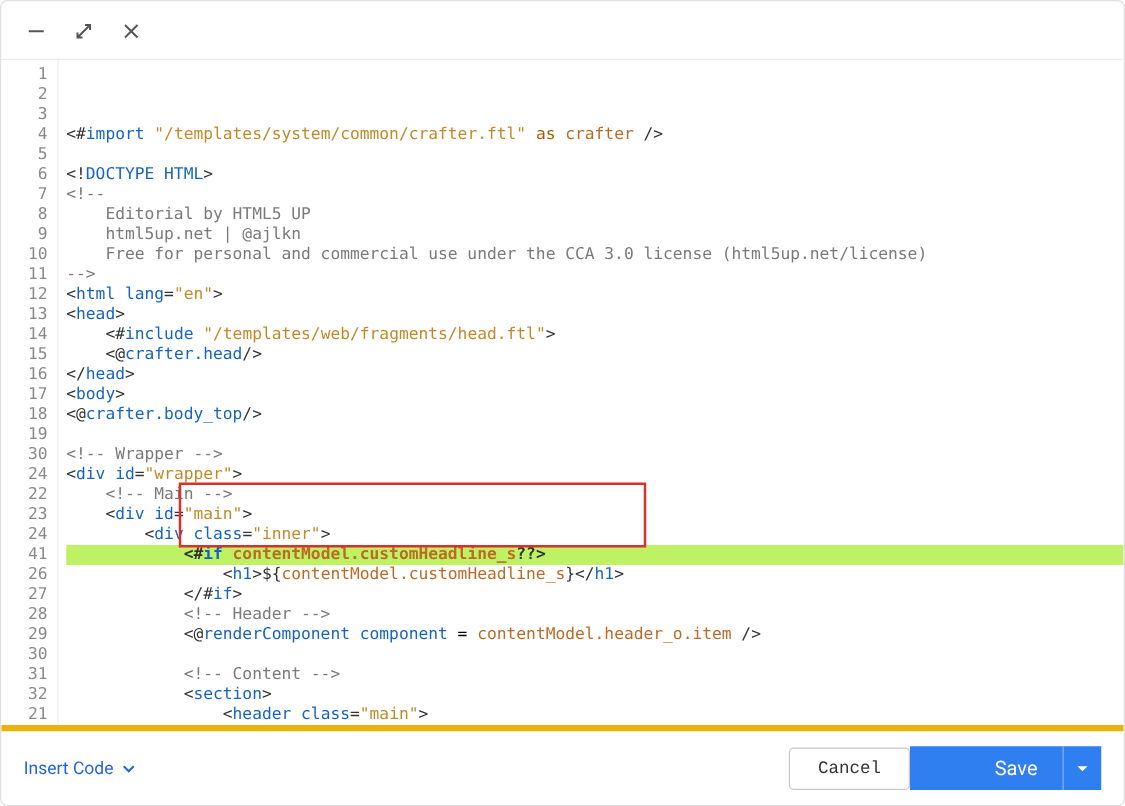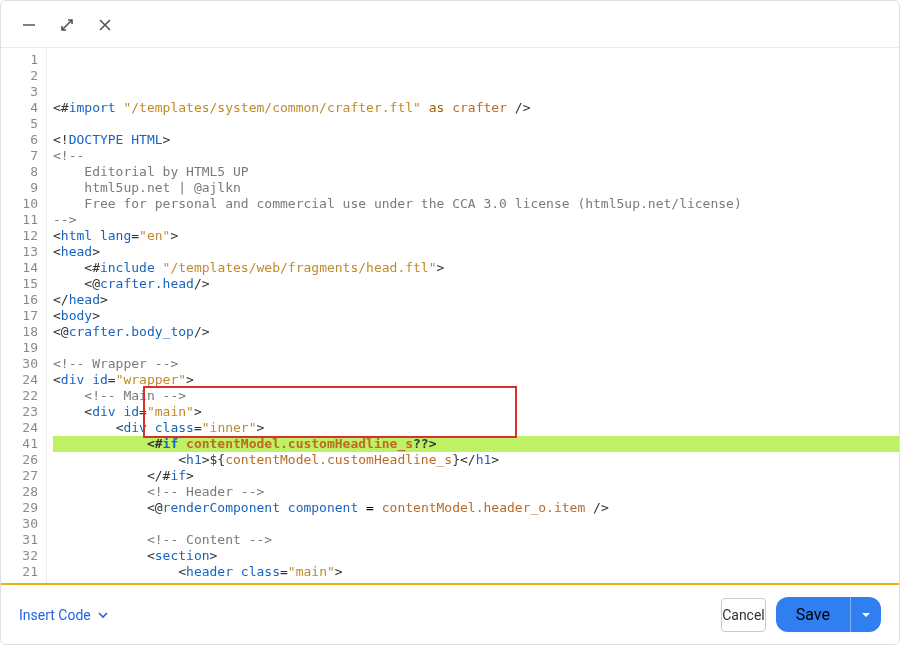--- a/index.html
+++ b/index.html
@@ -74,61 +74,62 @@
   }
   .tk-delim { color: #333; }
   .tk-tag   { color: #1664c0; }
   .tk-attr  { color: #1664c0; }
   .tk-str   { color: #c08a2a; }
   .tk-kw    { color: #a16207; }
   .tk-id    { color: #bb6a28; }
   .tk-interp{ color: #bb6a28; }
   .tk-c     { color: #7a7a7a; }
   .footer {
-    border-top: 2px solid #eab308;
+    border-top: 5px solid #eab308;
     padding: 12px 18px;
     display: flex;
     align-items: center;
-    gap: 10px;
     justify-content: center;
   }
   .insert-code {
     color: #2463e0;
     font-size: 14px;
     display: flex;
     align-items: center;
     gap: 6px;
     cursor: pointer;
   }
   .spacer { flex: 1; }
   .btn {
-    padding: 8px 0;
+    padding: 8px 22px;
     border-radius: 4px;
     font-size: 14px;
     cursor: pointer;
     border: 1px solid transparent;
+    font-family: Liberation Mono, monospace;
   }
   .btn-cancel {
     background: #fff;
     border-color: #c9c9c9;
     color: #333;
   }
   .btn-save-main { padding: 8px 20px; }
   .btn-save-caret {
     border-left: 1px solid rgba(255,255,255,0.4);
     padding: 8px 10px;
     display: flex;
     align-items: center;
   }
   .save-group {
     display: flex;
-    border-radius: 12px;
+    border-radius: 0;
     overflow: hidden;
     background: #2f7ff0;
-    color: #000000;
+    color: #ffffff;
+    padding-left: 48px;
   }
 </style>
 </head>
 <body>
 
 <div class="header">
   <div class="win-controls">
     <span class="win-icon">
       <svg width="16" height="16" viewBox="0 0 16 16">
           <line x1="2" y1="8" x2="14" y2="8" stroke="currentColor" stroke-width="1.6"></line>

